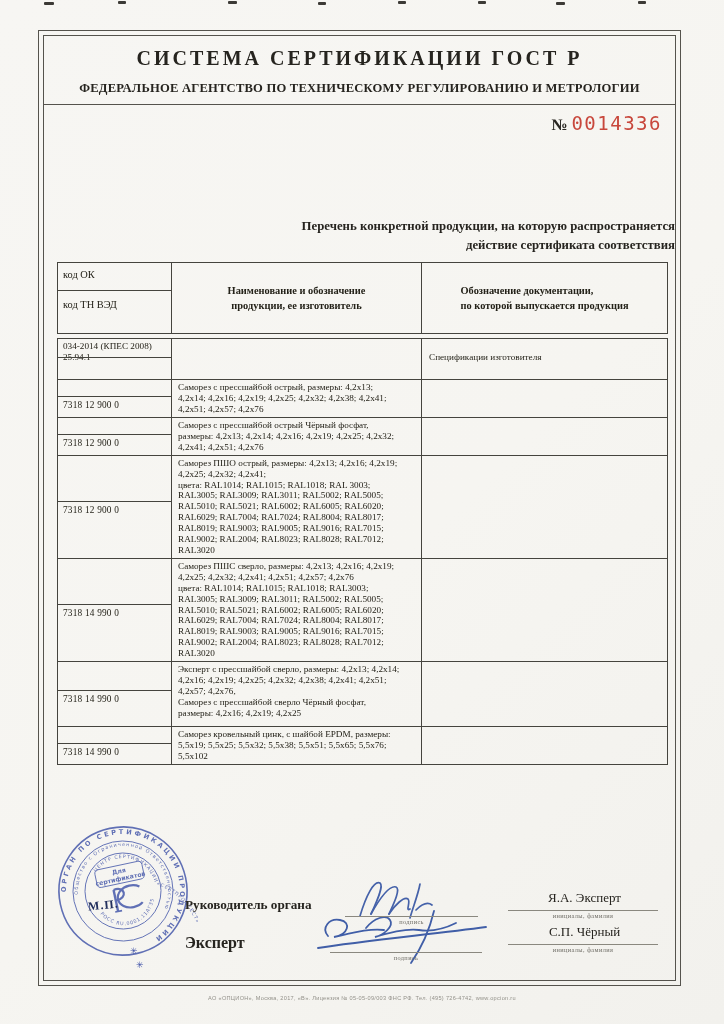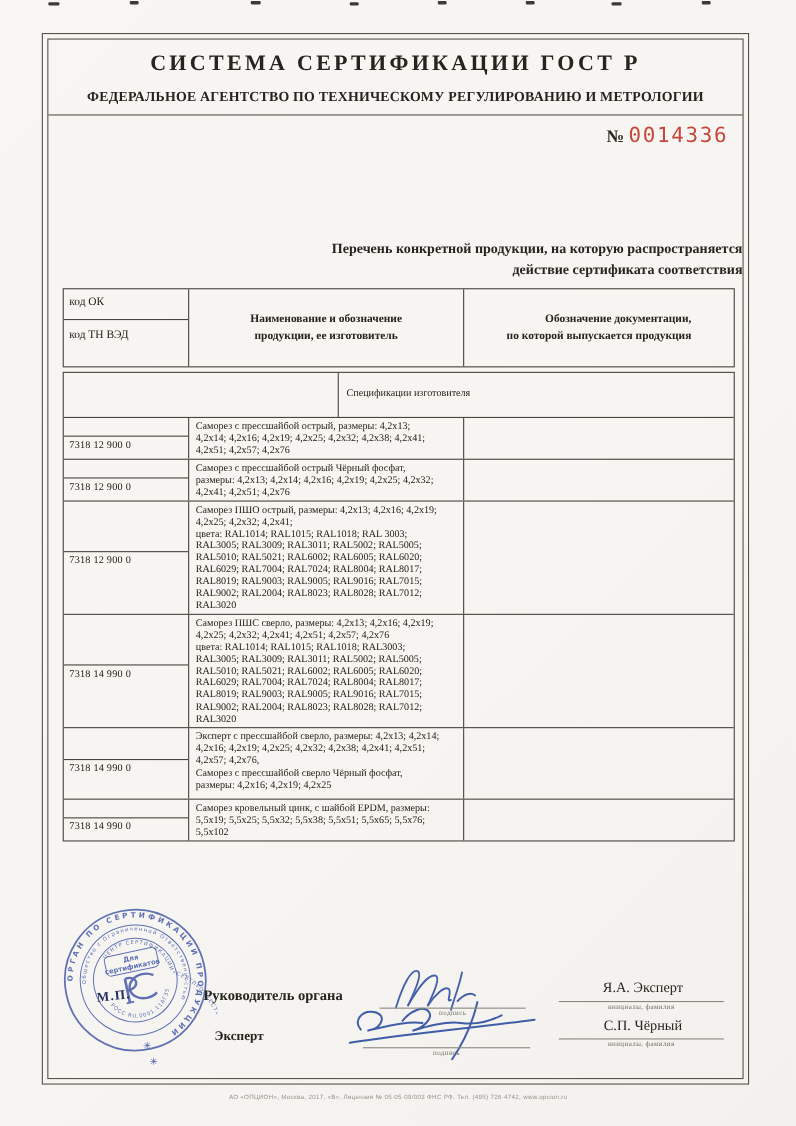--- a/index.html
+++ b/index.html
@@ -70,21 +70,21 @@
   
   .ptable{position:absolute;left:57px;top:262px;width:611px;font-size:9.2px;color:#242219;}
   .thead{
     display:flex;border:1.4px solid #45443e;height:72px;box-sizing:border-box;
     font-size:10.4px;font-weight:700;
   }
   .th-c1{width:114px;border-right:1px solid #45443e;display:flex;flex-direction:column;box-sizing:border-box;}
   .th-c1 .cellA{height:28px;box-sizing:border-box;border-bottom:1px solid #45443e;padding:6px 4px 0 5px;font-weight:400;}
   .th-c1 .cellB{flex:1;padding:8px 4px 0 5px;font-weight:400;}
   .th-c2{width:250px;border-right:1px solid #45443e;display:flex;align-items:center;justify-content:center;text-align:center;white-space:pre-line;line-height:1.45;box-sizing:border-box;}
-  .th-c3{flex:1;display:flex;align-items:center;justify-content:center;text-align:right;white-space:pre-line;line-height:1.45;}
+  .th-c3{flex:1;display:flex;align-items:center;justify-content:center;text-align:left;white-space:pre-line;line-height:1.45;}
   .tbody{border:1.4px solid #45443e;margin-top:4px;}
   .trow{display:flex;border-bottom:1px solid #45443e;box-sizing:border-box;}
   .trow:last-child{border-bottom:none;}
   .tc1{width:114px;border-right:1px solid #45443e;position:relative;box-sizing:border-box;}
   .tc1 .mid{position:absolute;left:0;right:0;top:44%;border-top:1px solid #45443e;}
   .tc1 .code{position:absolute;left:5px;top:calc(44% + 4px);font-size:9.3px;letter-spacing:0.2px;}
   .tc2{width:250px;border-right:1px solid #45443e;padding:2px 3px 2px 6px;line-height:10.9px;white-space:pre-line;box-sizing:border-box;}
   .tc3{flex:1;padding:2px 4px 2px 7px;box-sizing:border-box;}
   
   .spec .tc1 .okcode{position:absolute;left:5px;top:2px;line-height:10.5px;white-space:pre-line;}
@@ -96,21 +96,21 @@
   
   .stamp{position:absolute;left:48px;top:816px;width:150px;height:150px;opacity:0.82;}
   .mp-label{
     position:absolute;left:88px;top:898px;font-size:12px;font-weight:700;
     color:#23305e;transform:rotate(-6deg);letter-spacing:1px;
   }
   .star1,.star2{position:absolute;color:#4053a8;font-size:9px;}
   .star1{left:130px;top:946px;} .star2{left:136px;top:960px;}
   
   .role1{position:absolute;left:185px;top:897px;font-size:13.2px;font-weight:700;color:#26241f;}
-  .role2{position:absolute;left:185px;top:934px;font-size:12px;font-weight:700;color:#26241f;margin-left:10px;}
+  .role2{position:absolute;left:185px;top:934px;font-size:16px;font-weight:700;color:#26241f;}
   .sigline1{position:absolute;left:345px;top:916px;width:133px;border-top:1px solid #8a887f;}
   .sigline2{position:absolute;left:330px;top:952px;width:152px;border-top:1px solid #8a887f;}
   .sigcap{position:absolute;font-size:6.3px;color:#6f6d66;letter-spacing:0.4px;}
   .sigcap1{left:345px;top:918px;width:133px;text-align:center;}
   .sigcap2{left:330px;top:954px;width:152px;text-align:center;}
   .sig1{position:absolute;left:348px;top:874px;width:135px;height:48px;}
   .sig2{position:absolute;left:312px;top:906px;width:182px;height:60px;}
   .name1{position:absolute;left:512px;top:890px;width:145px;text-align:center;font-size:13px;color:#26241f;}
   .name2{position:absolute;left:512px;top:924px;width:145px;text-align:center;font-size:13px;color:#26241f;}
   .nameline1{position:absolute;left:508px;top:910px;width:150px;border-top:1px solid #8a887f;}
@@ -169,20 +169,25 @@
         <div class="cellB">код ТН ВЭД</div>
       </div>
       <div class="th-c2">Наименование и обозначение
 продукции, ее изготовитель</div>
       <div class="th-c3">Обозначение документации,
 по которой выпускается продукция</div>
     </div>
 
     <div class="tbody">
       <div class="trow rowA spec">
+        <div class="tc1">
+          <div class="okcode">034-2014 (КПЕС 2008)
+25.94.1</div>
+          <div class="mid"></div>
+        </div>
         <div class="tc2"></div>
         <div class="tc3">Спецификации изготовителя</div>
       </div>
 
       <div class="trow rowB">
         <div class="tc1">
           <div class="mid"></div>
           <div class="code">7318 12 900 0</div>
         </div>
         <div class="tc2">Саморез с прессшайбой острый, размеры: 4,2х13;

